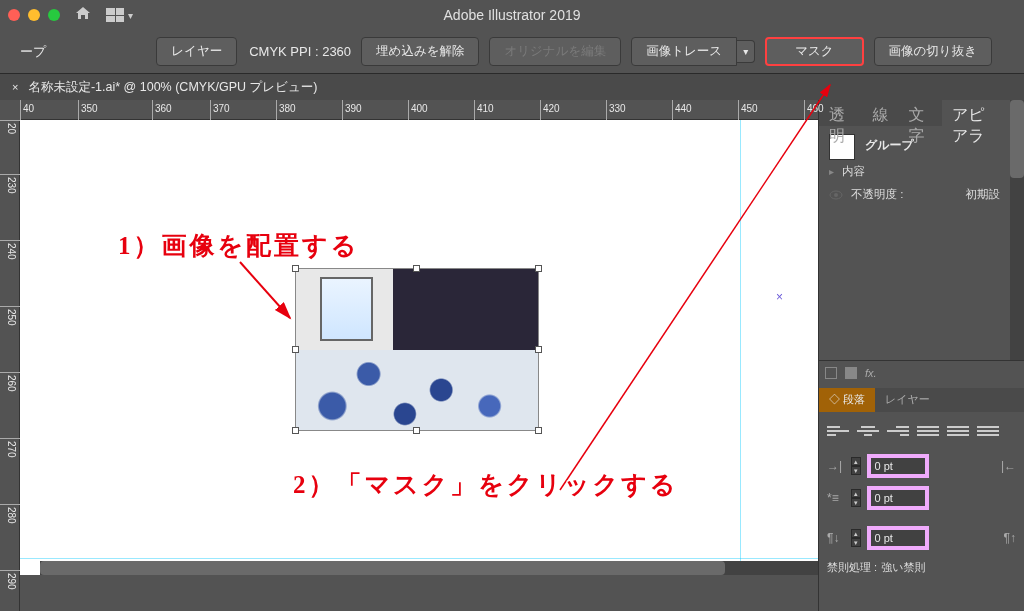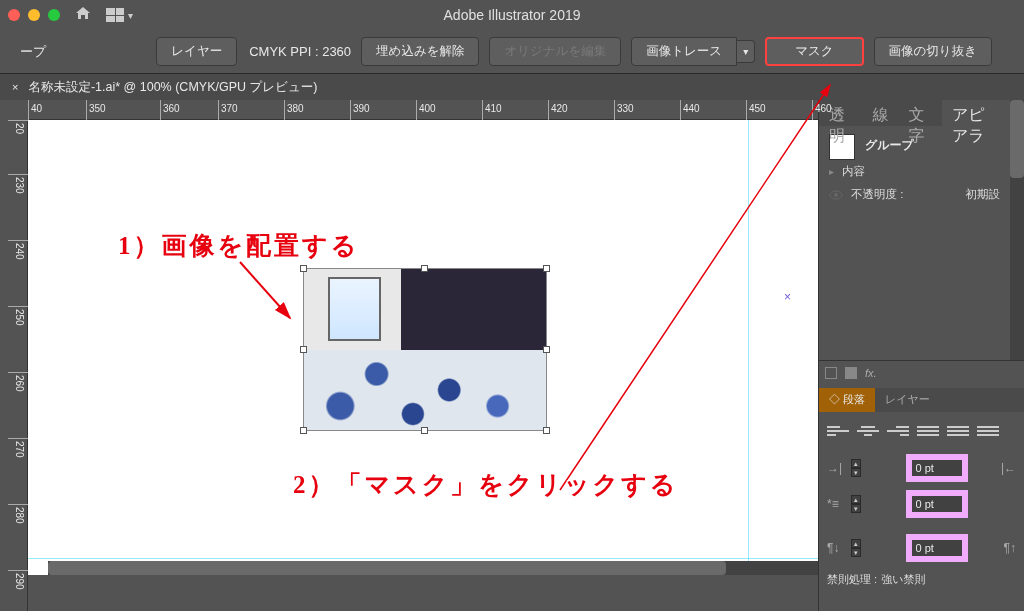--- a/index.html
+++ b/index.html
@@ -29,21 +29,21 @@
 .ctrl-drop { display: flex; align-items: center; }
 .ctrl-drop .chev { background: #5e5e5e; border: 1px solid #3a3a3a; border-left: none; border-radius: 0 4px 4px 0; padding: 5px 6px; font-size: 10px; color: #e8e8e8; }
 .ctrl-drop .ctrl-btn { border-radius: 4px 0 0 4px; }
 
 
 .doctab { height: 26px; background: #4a4a4a; display: flex; align-items: center; padding: 0 12px; gap: 10px; font-size: 12.5px; color: #e8e8e8; }
 .doctab .close { font-size: 11px; }
 
 
 .main { display: flex; height: 511px; }
-.workspace { flex: 1; display: flex; flex-direction: column; position: relative; margin-left: 8px; }
+.workspace { flex: 1; display: flex; flex-direction: column; position: relative; }
 .right-panels { width: 206px; background: #535353; border-left: 1px solid #333; display: flex; flex-direction: column; }
 
 
 .ruler-h { height: 20px; background: #535353; display: flex; position: relative; margin-left: 20px; border-bottom: 1px solid #333; }
 .ruler-h .tick { position: absolute; top: 0; font-size: 10px; color: #e8e8e8; text-align: center; border-left: 1px solid #aaa; height: 20px; padding-left: 2px; padding-top: 3px; }
 .ruler-v { width: 20px; background: #535353; border-right: 1px solid #333; position: relative; }
 .ruler-v .tick { position: absolute; left: 0; font-size: 10px; color: #e8e8e8; writing-mode: vertical-rl; text-align: center; border-top: 1px solid #aaa; width: 20px; padding-top: 2px; padding-right: 3px; }
 
 .canvas-row { display: flex; flex: 1; }
 .canvas { flex: 1; background: #fff; position: relative; overflow: hidden; }
@@ -92,21 +92,21 @@
 .align-btn { width: 22px; height: 18px; border: none; background: transparent; display: flex; flex-direction: column; justify-content: center; gap: 2px; }
 .align-btn span { height: 2px; background: #ccc; }
 .align-btn.a1 span:nth-child(1){width:60%} .align-btn.a1 span:nth-child(2){width:100%} .align-btn.a1 span:nth-child(3){width:40%}
 .align-btn.a2 span{margin:0 auto} .align-btn.a2 span:nth-child(1){width:60%} .align-btn.a2 span:nth-child(2){width:100%} .align-btn.a2 span:nth-child(3){width:40%}
 .align-btn.a3 span{margin-left:auto} .align-btn.a3 span:nth-child(1){width:60%} .align-btn.a3 span:nth-child(2){width:100%} .align-btn.a3 span:nth-child(3){width:40%}
 
 .spacing-row { display: flex; align-items: center; gap: 6px; padding: 4px 8px; }
 .spacing-row .ic { font-size: 12px; color: #aaa; width: 18px; }
 .spacing-row .stepper { display: flex; flex-direction: column; }
 .spacing-row .stepper span { font-size: 7px; color: #ccc; line-height: 7px; background:#414141; padding: 0 2px; border: 1px solid #2a2a2a; }
-.spacing-row input { width: 62px; background: #414141; border: 6px solid #f0abfc; color: #e8e8e8; font-size: 11px; padding: 2px 4px; margin-left: 39px; }
+.spacing-row input { width: 62px; background: #414141; border: 4px solid #f0abfc; color: #e8e8e8; font-size: 11px; padding: 2px 4px; }
 .spacing-row .ic2 { font-size: 12px; color: #aaa; margin-left: auto; }
 
 .bottom-row { padding: 6px 8px; font-size: 11px; color: #ddd; display:flex; gap:4px; align-items:center; }
 
 .scrollbar-h { position: absolute; left: 20px; right: 0; bottom: 36px; height: 14px; background: #424242; }
 .scrollbar-h .thumb { position: absolute; left: 0; width: 88%; height: 100%; background: #6a6a6a; border-radius: 4px; }
 .scrollbar-v-panel { width: 14px; background: #424242; position: relative; }
 .scrollbar-v-panel .thumb { position: absolute; top: 0; width: 100%; height: 30%; background: #6a6a6a; border-radius: 4px; }
 .panels-scroll { display: flex; height: 260px; }
 .panels-content { flex: 1; }

